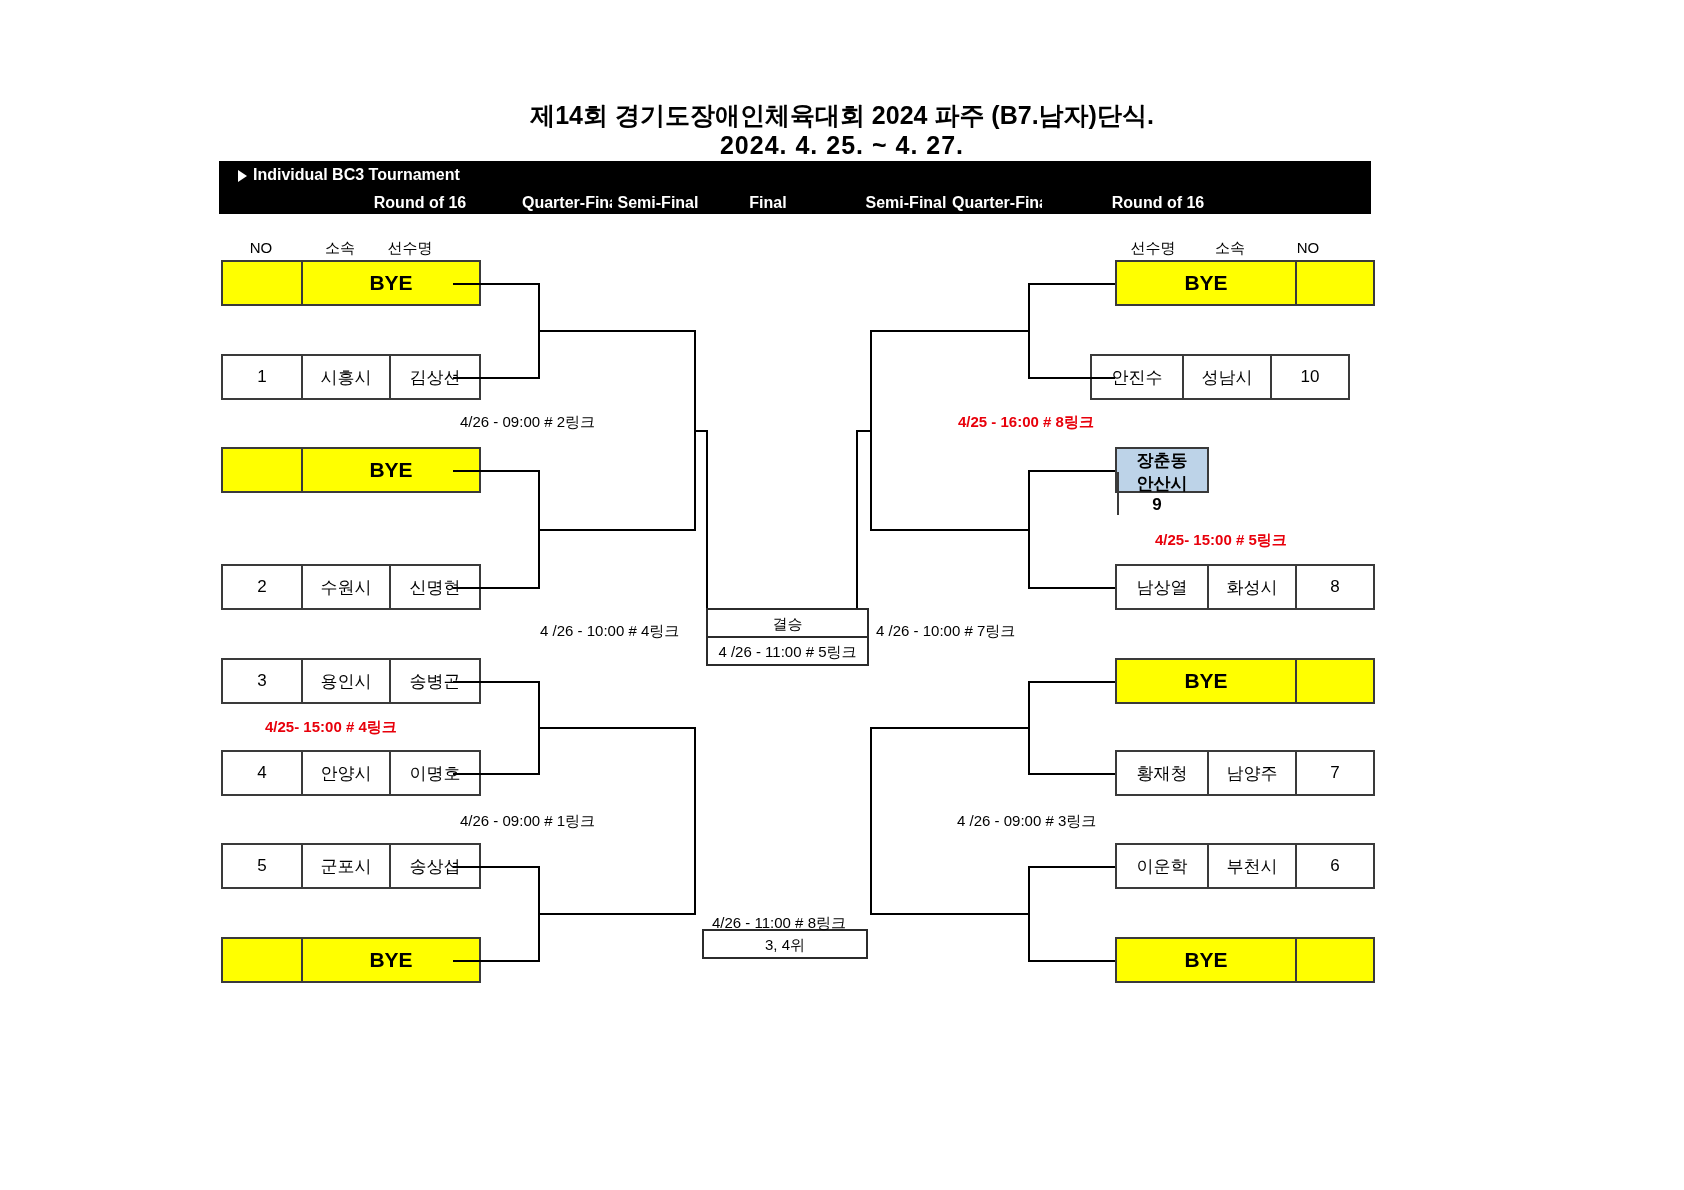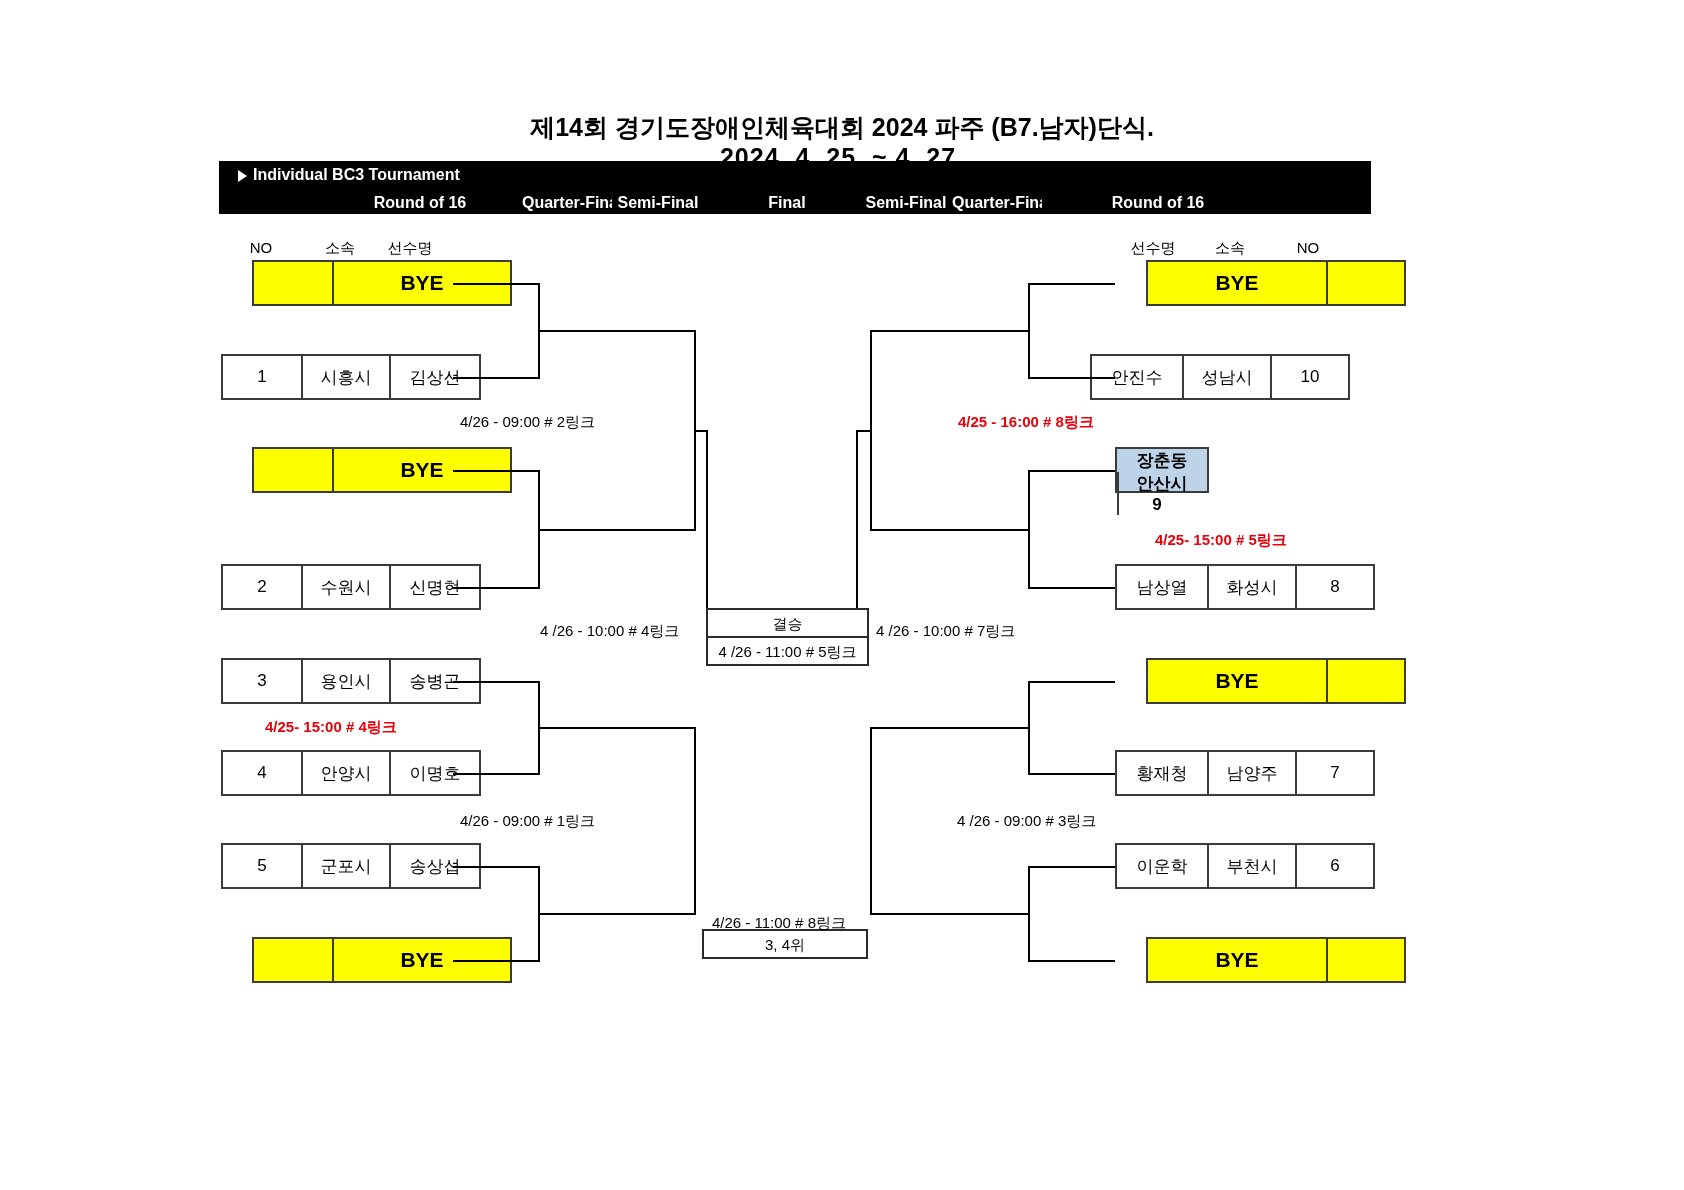--- a/index.html
+++ b/index.html
@@ -14,21 +14,21 @@
   }
   #root { position:absolute; inset:0; }
 
   
   .title-block {
     position:absolute; left:0; top:100px; width:1684px;
     text-align:center;
   }
   .title-line1 {
     font-size:25px; font-weight:bold; letter-spacing:0px;
-    line-height:30px; white-space:nowrap;margin-top:12px;
+    line-height:30px; white-space:nowrap;
   }
   .title-line2 {
     font-size:25px; font-weight:bold; line-height:30px;
     letter-spacing:1px;
   }
 
   
   .header-bar {
     position:absolute; left:219px; top:161px;
     width:1152px; height:52px;
@@ -73,21 +73,21 @@
     border:2px solid #3a3a3a;
     display:flex;
     background:#ffffff;
   }
   .pbox .cell {
     display:flex; align-items:center; justify-content:center;
     font-size:17px;
     height:100%;
   }
   .pbox .cell.sep { border-left:2px solid #3a3a3a; }
-  .pbox.bye { background:#ffff00;margin-left:31px; }
+  .pbox.bye { background:#ffff00; }
   .pbox.bye .cell.name {
     font-weight:bold; font-size:21px;
   }
   .pbox.hl { background:#bdd3e8; }
   .pbox.hl .cell { font-weight:bold; }
 
   
   .w-no   { width:78px; }
   .w-team { width:88px; }
   .w-name { width:90px;text-align:right; }
@@ -128,21 +128,21 @@
 
   <div class="header-bar"></div>
   <div class="header-sub"></div>
   <div class="hdr-title">
     <span class="hdr-tri"></span><span>Individual BC3 Tournament</span>
   </div>
 
   <div class="round-label" style="left:340px; width:160px;">Round of 16</div>
   <div class="round-label" style="left:522px; width:90px;">Quarter-Final</div>
   <div class="round-label" style="left:610px; width:96px;">Semi-Final</div>
-  <div class="round-label" style="left:728px; width:118px;">Final</div>
+  <div class="round-label" style="left:709px; width:118px;">Final</div>
   <div class="round-label" style="left:858px; width:96px;">Semi-Final</div>
   <div class="round-label" style="left:952px; width:90px;">Quarter-Final</div>
   <div class="round-label" style="left:1078px; width:160px;">Round of 16</div>
 
   <div class="colcap" style="left:221px; top:238px;">NO</div>
   <div class="colcap" style="left:300px; top:238px;">소속</div>
   <div class="colcap" style="left:370px; top:238px;">선수명</div>
 
   <div class="colcap" style="left:1113px; top:238px;">선수명</div>
   <div class="colcap" style="left:1190px; top:238px;">소속</div>

